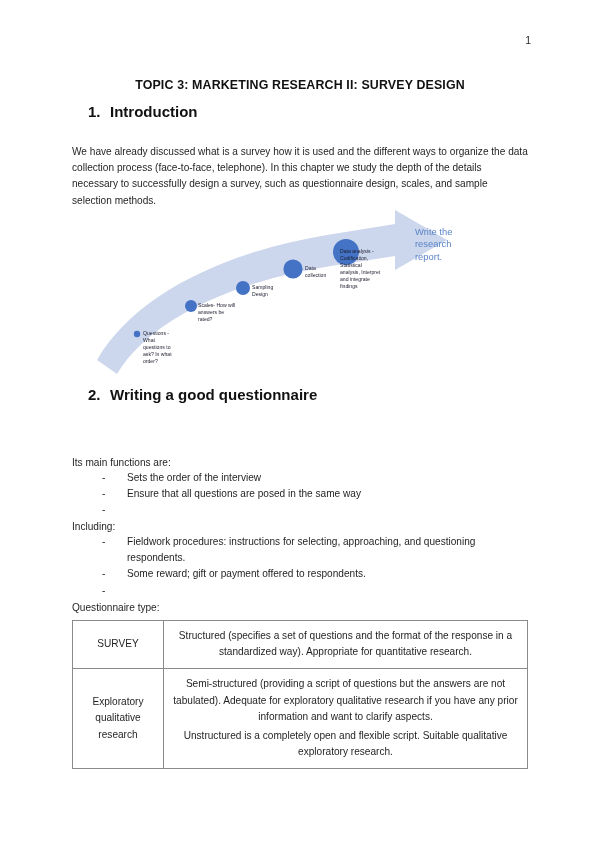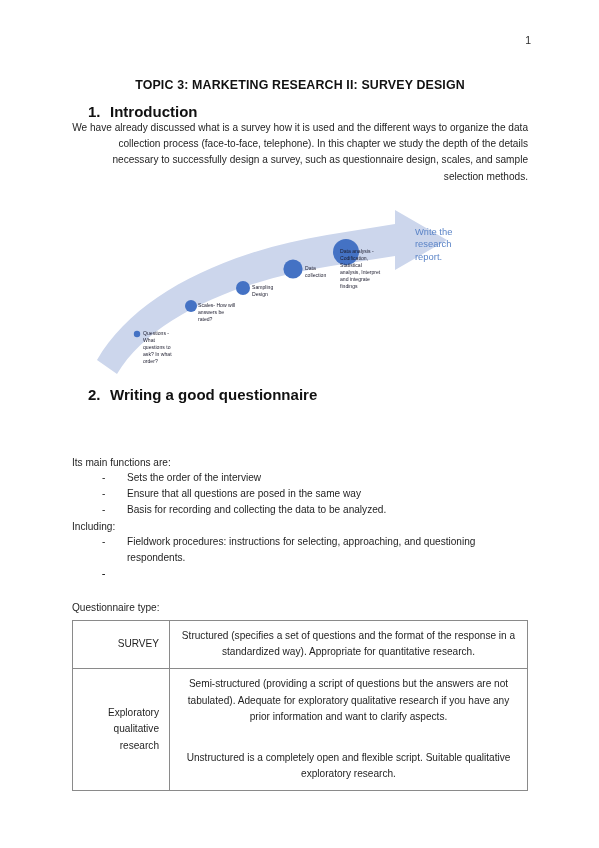--- a/index.html
+++ b/index.html
@@ -59,21 +59,21 @@
   
   .para {
     position: absolute;
     left: 72px;
     width: 456px;
     font-size: 10.1px;
     line-height: 16.2px;
     color: #1f1f1f;
     text-align: left;
   }
-  #intro-para  { top: 120px; text-align: right; }
+  #intro-para  { top: 144px; }
   #q-def-para  { top: 412px; }
   #functions-intro { top: 455px; }
   #including-intro { top: 519px; }
   #qtype-label { top: 600px; }
 
   .bullets {
     position: absolute;
     left: 95px;
     width: 433px;
     font-size: 10.1px;
@@ -107,31 +107,31 @@
     line-height: 16.2px;
     color: #1f1f1f;
   }
   .qtable td {
     border: 1px solid #8a8a8a;
     vertical-align: top;
     padding: 7px 8px 8px 8px;
   }
   .qtable td.label-cell {
     width: 82px;
-    text-align: right;
+    text-align: center;
     vertical-align: middle;
     padding-left: 4px;
-    padding-right: 10px;
+    padding-right: 4px;
   }
   .qtable td.desc-cell p {
     margin: 0;
     text-align: center;
   }
   .qtable td.desc-cell p + p {
-    margin-top: 25px;
+    margin-top: 3px;
   }
 
   
   #diagram {
     position: absolute;
     left: 95px;
     top: 208px;
     width: 360px;
     height: 172px;
   }
@@ -198,28 +198,28 @@
   <div class="section-heading" id="sec2">
     <span class="num">2.</span><span>Writing a good questionnaire</span>
   </div>
 
 
   <div class="para" id="functions-intro">Its main functions are:</div>
 
   <ul class="bullets" id="functions-list">
     <li><span class="dash">-</span><span>Sets the order of the interview</span></li>
     <li><span class="dash">-</span><span>Ensure that all questions are posed in the same way</span></li>
-    <li><span class="dash">-</span><span>Basis for recording and collecting the data to be analyzed.</span></li>
+    <li><span class="dash">-</span></li>
   </ul>
 
   <div class="para" id="including-intro">Including:</div>
 
   <ul class="bullets" id="including-list">
     <li><span class="dash">-</span><span>Fieldwork procedures: instructions for selecting, approaching, and questioning respondents.</span></li>
-    <li><span class="dash">-</span></li>
+    <li><span class="dash">-</span><span>Some reward; gift or payment offered to respondents.</span></li>
     <li><span class="dash">-</span></li>
   </ul>
 
   <div class="para" id="qtype-label">Questionnaire type:</div>
 
   <table class="qtable">
     <tbody>
       <tr>
         <td class="label-cell">SURVEY</td>
         <td class="desc-cell">

